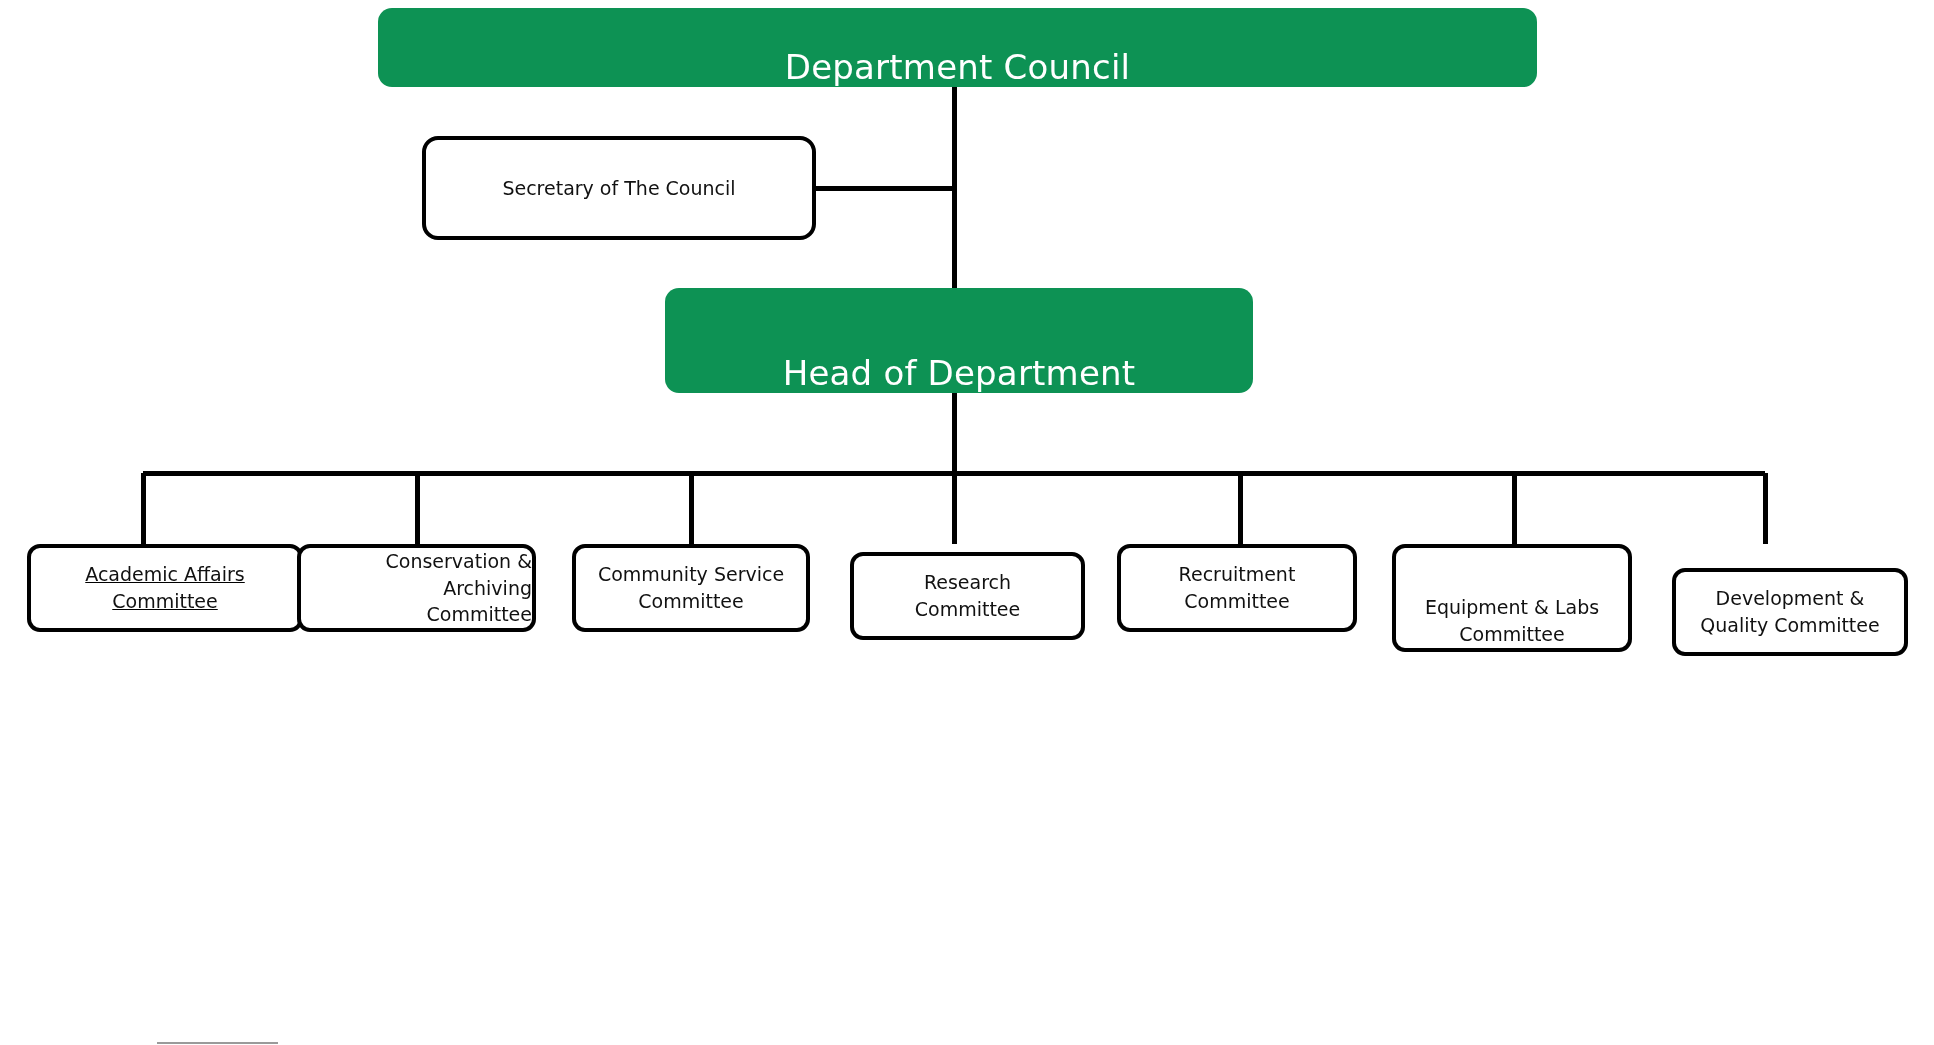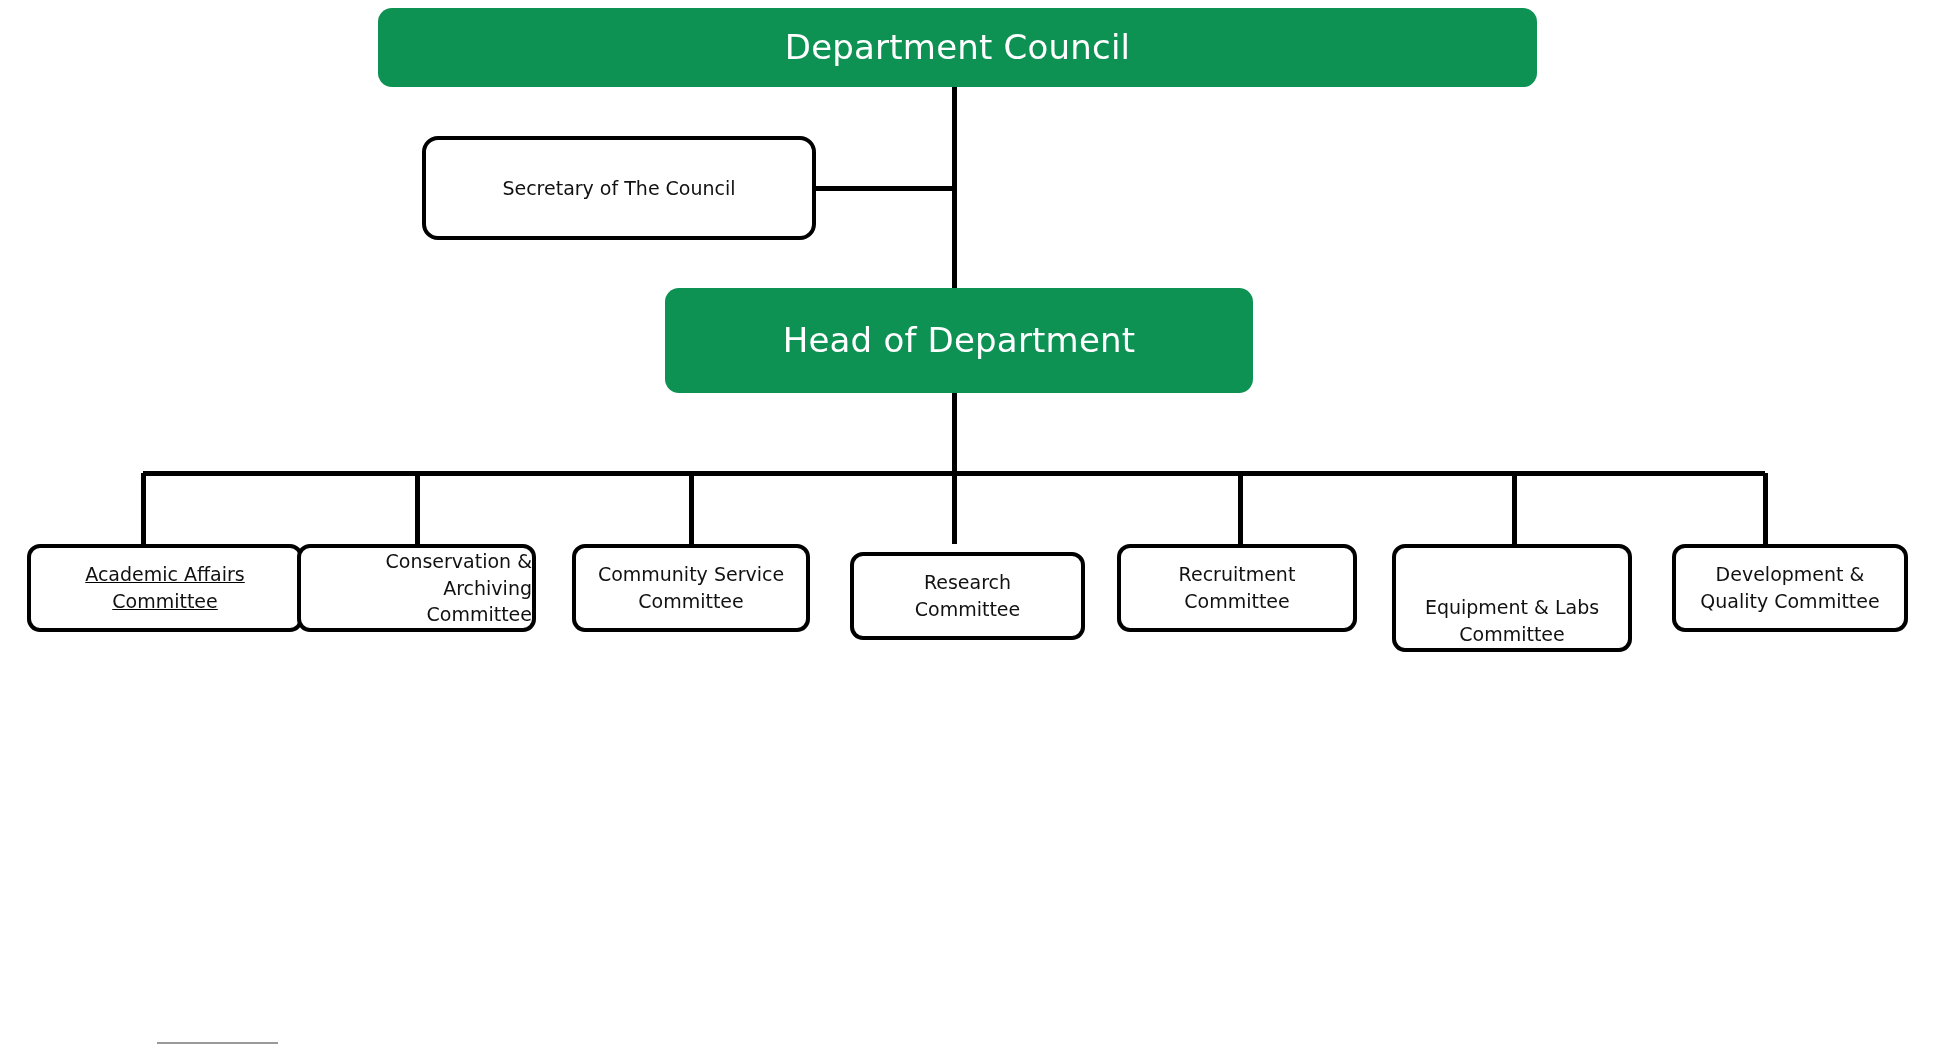--- a/index.html
+++ b/index.html
@@ -29,20 +29,21 @@
     align-items: center;
     justify-content: center;
     text-align: center;
   }
 
   .node-green {
     background: #0d9254;
     color: #ffffff;
     border-radius: 14px;
     border: none;
+    align-items: flex-end;
   }
   .node-green .node-label {
     font-size: 34px;
     line-height: 1.15;
     font-weight: 400;
     letter-spacing: 0.2px;
     color: #ffffff;
   }
 
   .node-white {
@@ -138,20 +139,20 @@
 Committee</span>
       </div>
       <div class="node node-committee" style="left: 1117px; top: 544px; width: 240px; height: 88px;">
         <span class="node-label">Recruitment
 Committee</span>
       </div>
       <div class="node node-committee" style="left: 1392px; top: 544px; width: 240px; height: 108px; align-items: flex-end;">
         <span class="node-label">Equipment &amp; Labs
 Committee</span>
       </div>
-      <div class="node node-committee" style="left: 1672px; top: 544px; width: 236px; height: 88px;">
+      <div class="node node-committee" style="left: 1672px; top: 568px; width: 236px; height: 88px;">
         <span class="node-label">Development &amp;
 Quality Committee</span>
       </div>
     </div>
 
   <div class="artifact-rule" id="artifact-rule" style="left: 157px; top: 1042px; width: 121px;"></div>
 </div>
 
 </body></html>

